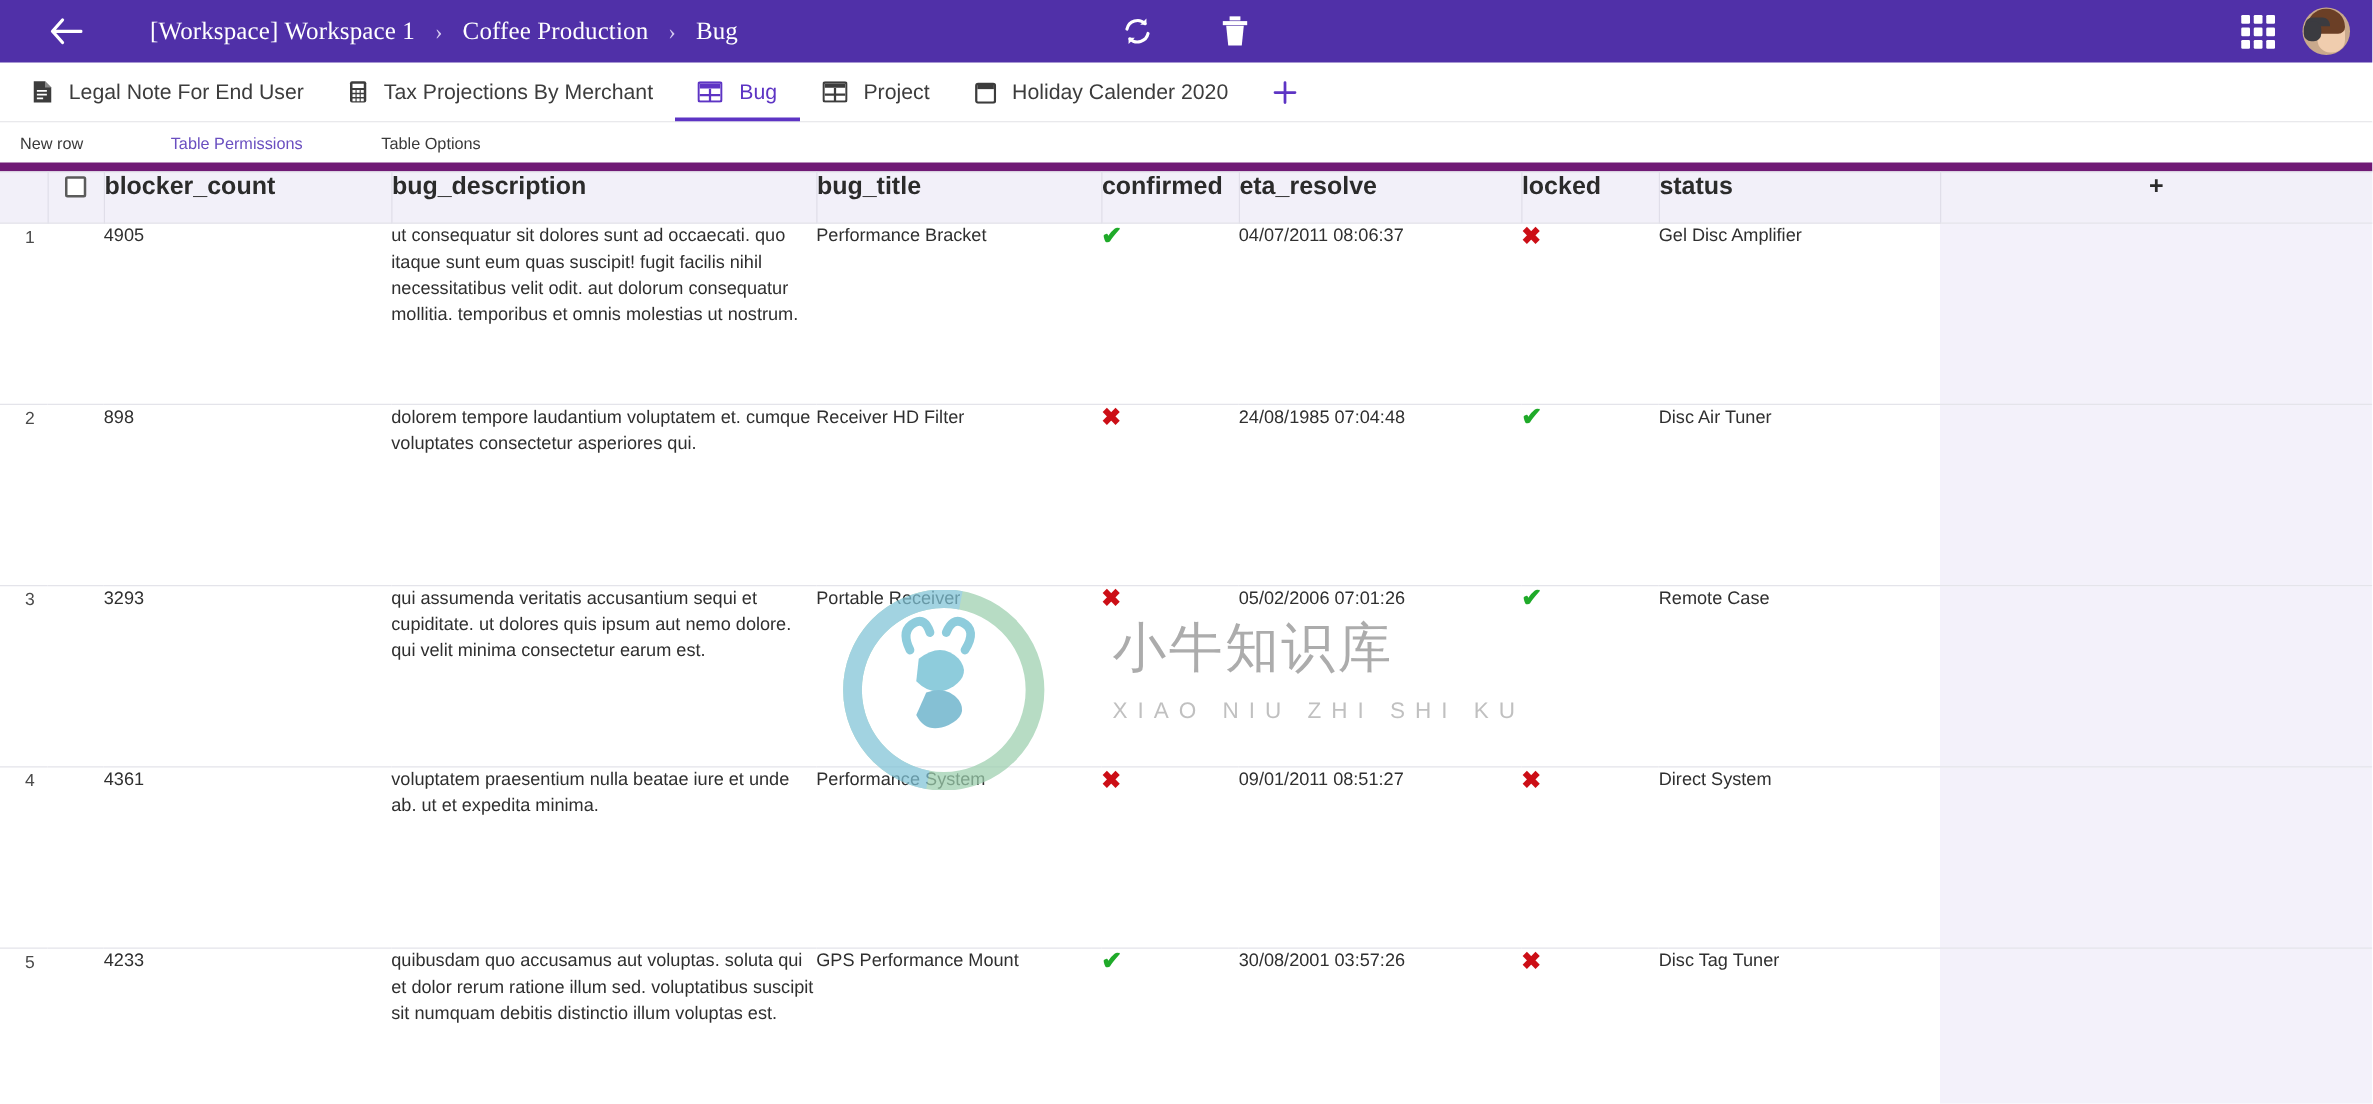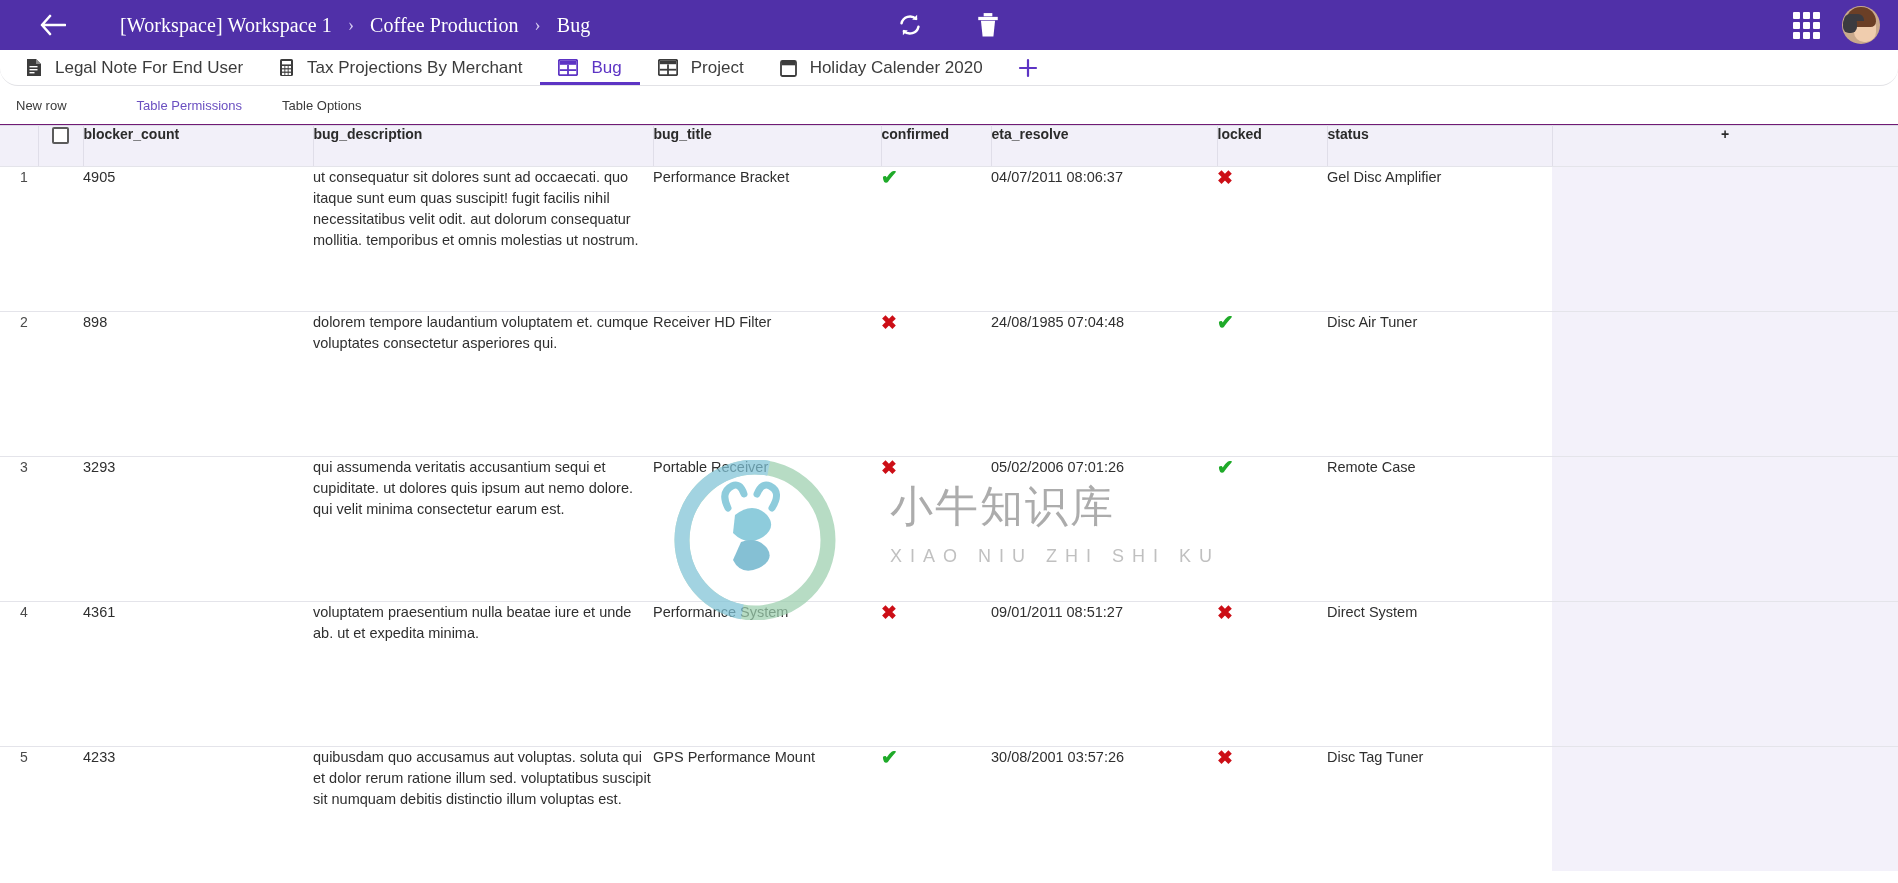--- a/index.html
+++ b/index.html
@@ -91,27 +91,26 @@
   }
   .avatar .phones2 {
     position: absolute; left: 2px; top: 8px;
     width: 20px; height: 7px;
     background: #3b3b40;
     border-radius: 6px 6px 0 0;
   }
 
   
   .tabbar {
-    height: 36px;
+    height: 48px;
     background: #ffffff;
     display: flex;
     align-items: stretch;
     border-bottom: 1px solid #e2e2e6;
     padding-left: 8px;
-    border-radius: 22px;
   }
   .tab {
     display: flex; align-items: center;
     gap: 13px;
     padding: 0 18px;
     font-size: 17px;
     color: #3c3c3c;
     cursor: pointer;
     position: relative;
     white-space: nowrap;
@@ -129,33 +128,33 @@
     display: flex; align-items: center; justify-content: center;
     padding: 0 16px;
     cursor: pointer;
   }
 
   
   .subbar {
     height: 39px;
     display: flex;
     align-items: center;
-    border-bottom: 1px solid #701a75;
+    border-bottom: 7px solid #701a75;
     background: #fff;
   }
   .subitem {
     font-size: 13px;
     color: #3a3a3a;
     cursor: pointer;
     white-space: nowrap;
   }
   .subitem.link { color: #6a4fc0; }
   .sub-newrow { margin-left: 16px; }
   .sub-perm { margin-left: 70px; }
-  .sub-opt { margin-left: 40px; }
+  .sub-opt { margin-left: 63px; }
 
   
   .table-wrap {
     position: relative;
     width: 1898px;
     height: 746px;
     overflow: hidden;
   }
   table.grid {
     border-collapse: collapse;
@@ -167,21 +166,21 @@
   table.grid th, table.grid td {
     text-align: left;
     vertical-align: top;
     padding: 0;
     border-bottom: 1px solid #e4e4ea;
   }
   thead th {
     background: #f2f0f9;
     height: 41px;
     font-weight: bold;
-    font-size: 14px;
+    font-size: 20px;
     color: #2b2b2b;
     vertical-align: middle;
     border-right: 1px solid #e0dee9;
     border-top: 1px solid #dcdae6;
     padding-left: 10px;
   }
   thead th.ck { padding-left: 0; text-align: center; }
   thead th.plus { text-align: center; padding-left: 0; }
   .hd-checkbox {
     width: 17px; height: 17px;

